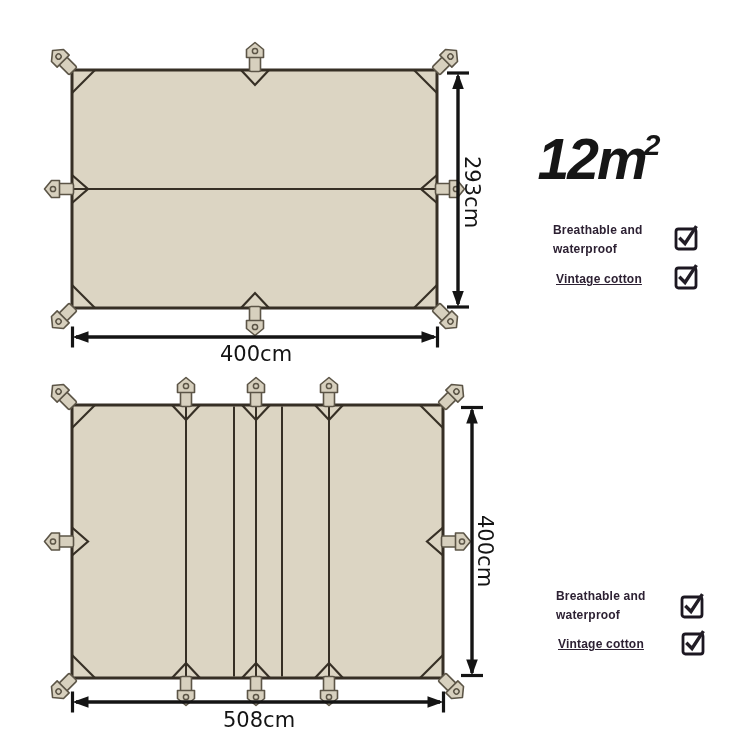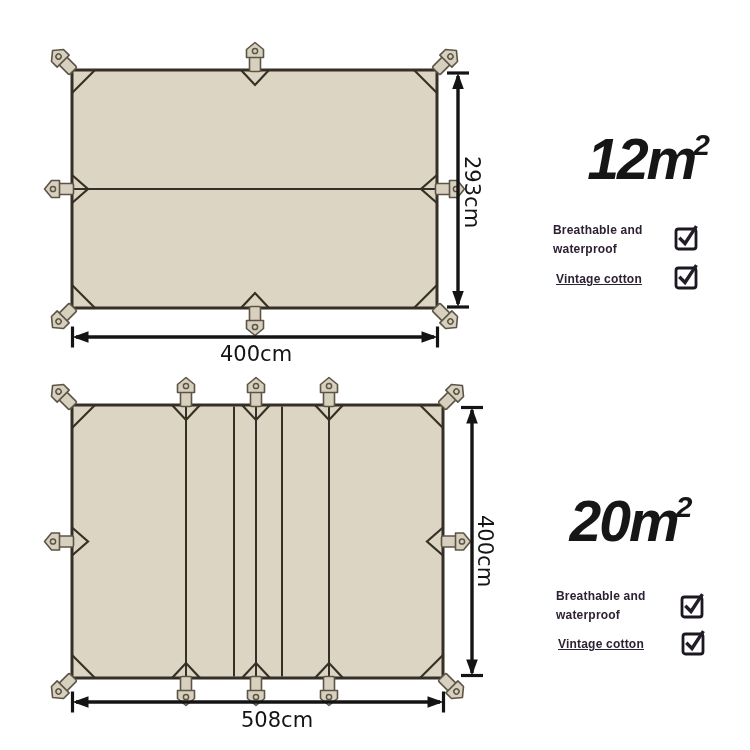--- a/index.html
+++ b/index.html
@@ -146,39 +146,38 @@
       <line class="dim-cap" x1="72.5" y1="691.5" x2="72.5" y2="712.5"></line>
       <line class="dim-cap" x1="443.5" y1="691.5" x2="443.5" y2="712.5"></line>
       <path class="dim-head" d="M72.5,702 L88.5,696.2 L88.5,707.8 Z"></path>
       <path class="dim-head" d="M443.5,702 L427.5,696.2 L427.5,707.8 Z"></path>
     </g>
   </svg>
 
   <div class="section">
     <div class="dim-label vertical" style="left:460px;top:156px;">293cm</div>
     <div class="dim-label" style="left:220px;top:342px;width:70px;">400cm</div>
-    <div class="area-label" style="left:538px;top:126px;width:170px;text-align:right;"><span>12m</span><sup>2</sup></div>
+    <div class="area-label" style="left:513px;top:126px;width:170px;"><span>12m</span><sup>2</sup></div>
 
     <div class="feature-label" style="left:553px;top:221px;width:132px;">Breathable and waterproof</div>
     <svg class="checkbox" style="left:674px;top:223px;" width="25" height="28" viewBox="0 0 25 28">
       <rect class="cb-box" x="2" y="6" width="20" height="20" rx="2.5"></rect>
       <polyline class="cb-check" points="6.5,16 11,20.5 21.5,4.5"></polyline>
     </svg>
 
     <div class="feature-label nowrap" style="left:556px;top:270px;">Vintage cotton</div>
     <svg class="checkbox" style="left:674px;top:262px;" width="25" height="28" viewBox="0 0 25 28">
       <rect class="cb-box" x="2" y="6" width="20" height="20" rx="2.5"></rect>
       <polyline class="cb-check" points="6.5,16 11,20.5 21.5,4.5"></polyline>
     </svg>
   </div>
 
   <div class="section">
     <div class="dim-label vertical" style="left:473px;top:515px;">400cm</div>
-    <div class="dim-label" style="left:223px;top:708px;width:70px;margin-left:18px;">508cm</div>
-    <div class="area-label" style="left:545px;top:488px;width:170px;"><span>20m</span><sup>2</sup></div>
+    <div class="dim-label" style="left:223px;top:708px;width:70px;">508cm</div>
 
     <div class="feature-label" style="left:556px;top:587px;width:132px;">Breathable and waterproof</div>
     <svg class="checkbox" style="left:680px;top:591px;" width="25" height="28" viewBox="0 0 25 28">
       <rect class="cb-box" x="2" y="6" width="20" height="20" rx="2.5"></rect>
       <polyline class="cb-check" points="6.5,16 11,20.5 21.5,4.5"></polyline>
     </svg>
 
     <div class="feature-label nowrap" style="left:558px;top:635px;">Vintage cotton</div>
     <svg class="checkbox" style="left:681px;top:628px;" width="25" height="28" viewBox="0 0 25 28">
       <rect class="cb-box" x="2" y="6" width="20" height="20" rx="2.5"></rect>

